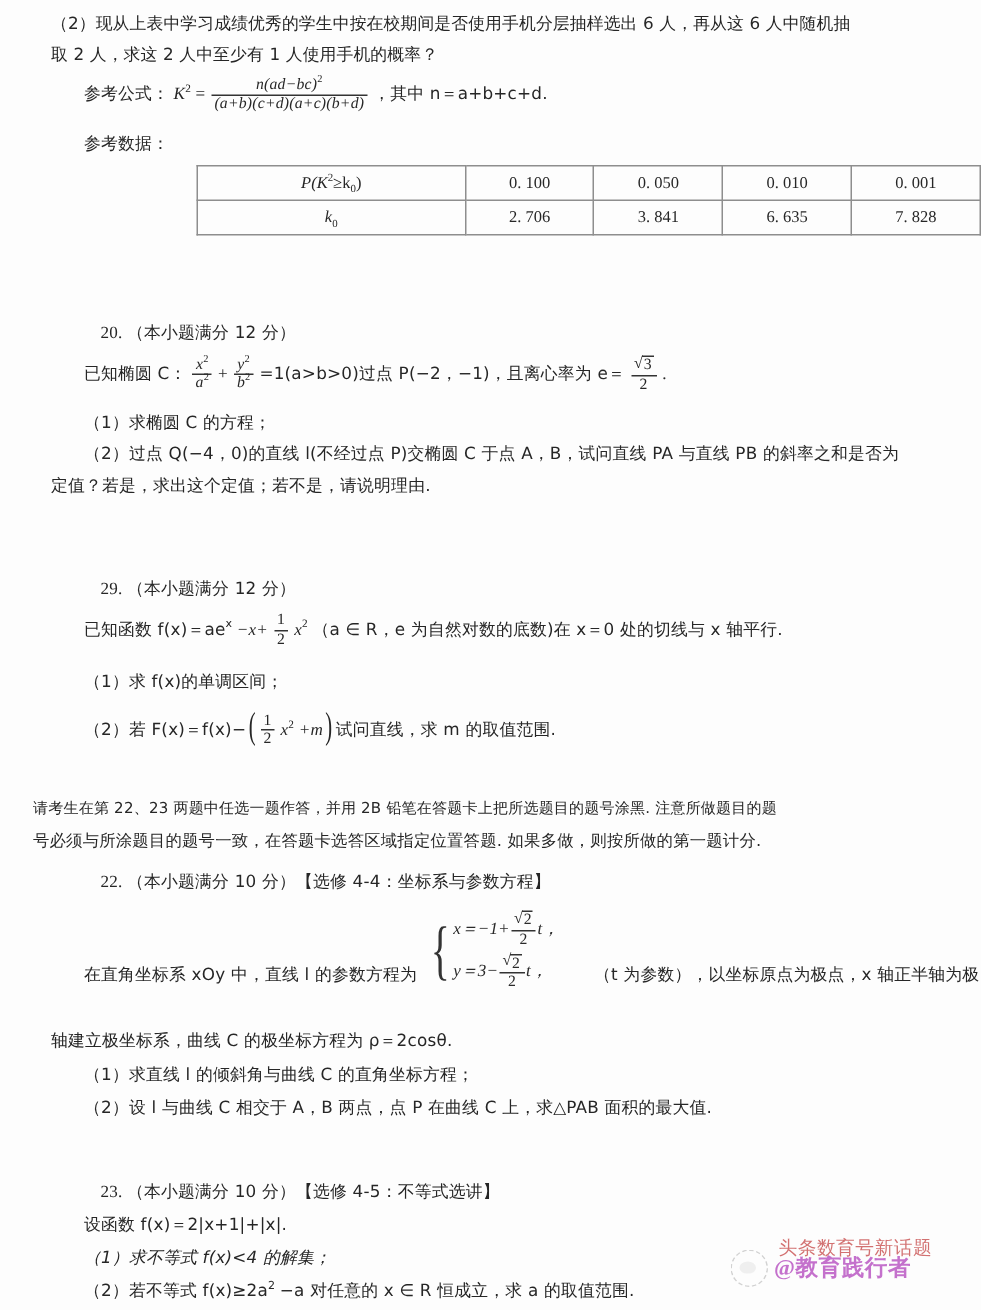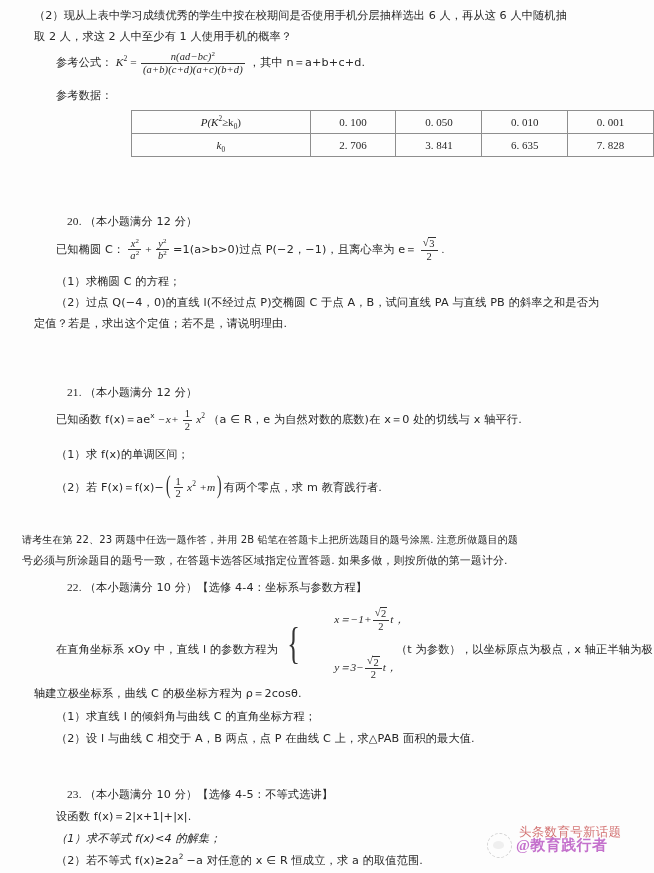--- a/index.html
+++ b/index.html
@@ -144,21 +144,21 @@
     font-size: 11.4px;
   }
   .system .brace {
     font-size: 44px;
     line-height: 0.78;
     font-family: "Liberation Serif", serif;
     color: #333;
     transform: scaleX(0.6);
     margin-right: -2px;
   }
-  .system .rows { display: flex; flex-direction: column; gap: 24px; margin-left: 32px; }
+  .system .rows { display: flex; flex-direction: column; gap: 4px; }
   .system .rows > div { white-space: nowrap; }
 </style>
 </head>
 <body>
 
 <div class="page">
 
   <div class="wrapblk zh" style="left:34px; top:6px; width:600px;">（2）现从上表中学习成绩优秀的学生中按在校期间是否使用手机分层抽样选出 6 人，再从这 6 人中随机抽</div>
   <div class="wrapblk zh" style="left:34px; top:27px; width:600px;">取 2 人，求这 2 人中至少有 1 人使用手机的概率？</div>
 
@@ -222,21 +222,21 @@
       <span class="d">2</span>
     </span>
     <span class="up">.</span>
   </div>
 
   <div class="blk zh" style="left:56px; top:272px;">（1）求椭圆 C 的方程；</div>
   <div class="blk zh" style="left:56px; top:293px;">（2）过点 Q(−4，0)的直线 l(不经过点 P)交椭圆 C 于点 A，B，试问直线 PA 与直线 PB 的斜率之和是否为</div>
   <div class="blk zh" style="left:34px; top:314px;">定值？若是，求出这个定值；若不是，请说明理由.</div>
 
   <div class="blk" style="left:22px; top:383px;">
-    <span class="num">21.</span>
+    <span class="num">29.</span>
     <span class="zh">（本小题满分 12 分）</span>
   </div>
 
   <div class="blk" style="left:56px; top:409px;">
     <span class="zh"><span>已知函数 f(x)＝ae</span><sup class="exn">x</sup></span>
     <span class="mathtxt">−x+</span>
     <span class="frac">
       <span class="n">1</span>
       <span class="d">2</span>
     </span>
@@ -249,21 +249,21 @@
   <div class="blk" style="left:56px; top:473px;">
     <span class="zh">（2）若 F(x)＝f(x)−</span>
     <span class="bigparen" style="font-size:25px; display:inline-block; transform:scaleX(0.55); position:relative; top:2px; margin:0 -3px;">(</span>
     <span class="frac">
       <span class="n">1</span>
       <span class="d">2</span>
     </span>
     <span class="mathtxt"><span>x</span><sup class="exn">2</sup></span>
     <span class="mathtxt">+m</span>
     <span class="bigparen" style="font-size:25px; display:inline-block; transform:scaleX(0.55); position:relative; top:2px; margin:0 -3px;">)</span>
-    <span class="zh">有两个零点，求 m 教育践行者.</span>
+    <span class="zh">试问直线，求 m 的取值范围.</span>
   </div>
 
   <div class="blk zh" style="left:22px; top:530px; font-size:10px;">请考生在第 22、23 两题中任选一题作答，并用 2B 铅笔在答题卡上把所选题目的题号涂黑. 注意所做题目的题</div>
   <div class="blk zh" style="left:22px; top:551px; font-size:10.9px;">号必须与所涂题目的题号一致，在答题卡选答区域指定位置答题. 如果多做，则按所做的第一题计分.</div>
 
   <div class="blk" style="left:22px; top:578px;">
     <span class="num">22.</span>
     <span class="zh">（本小题满分 10 分）【选修 4-4：坐标系与参数方程】</span>
   </div>
 

